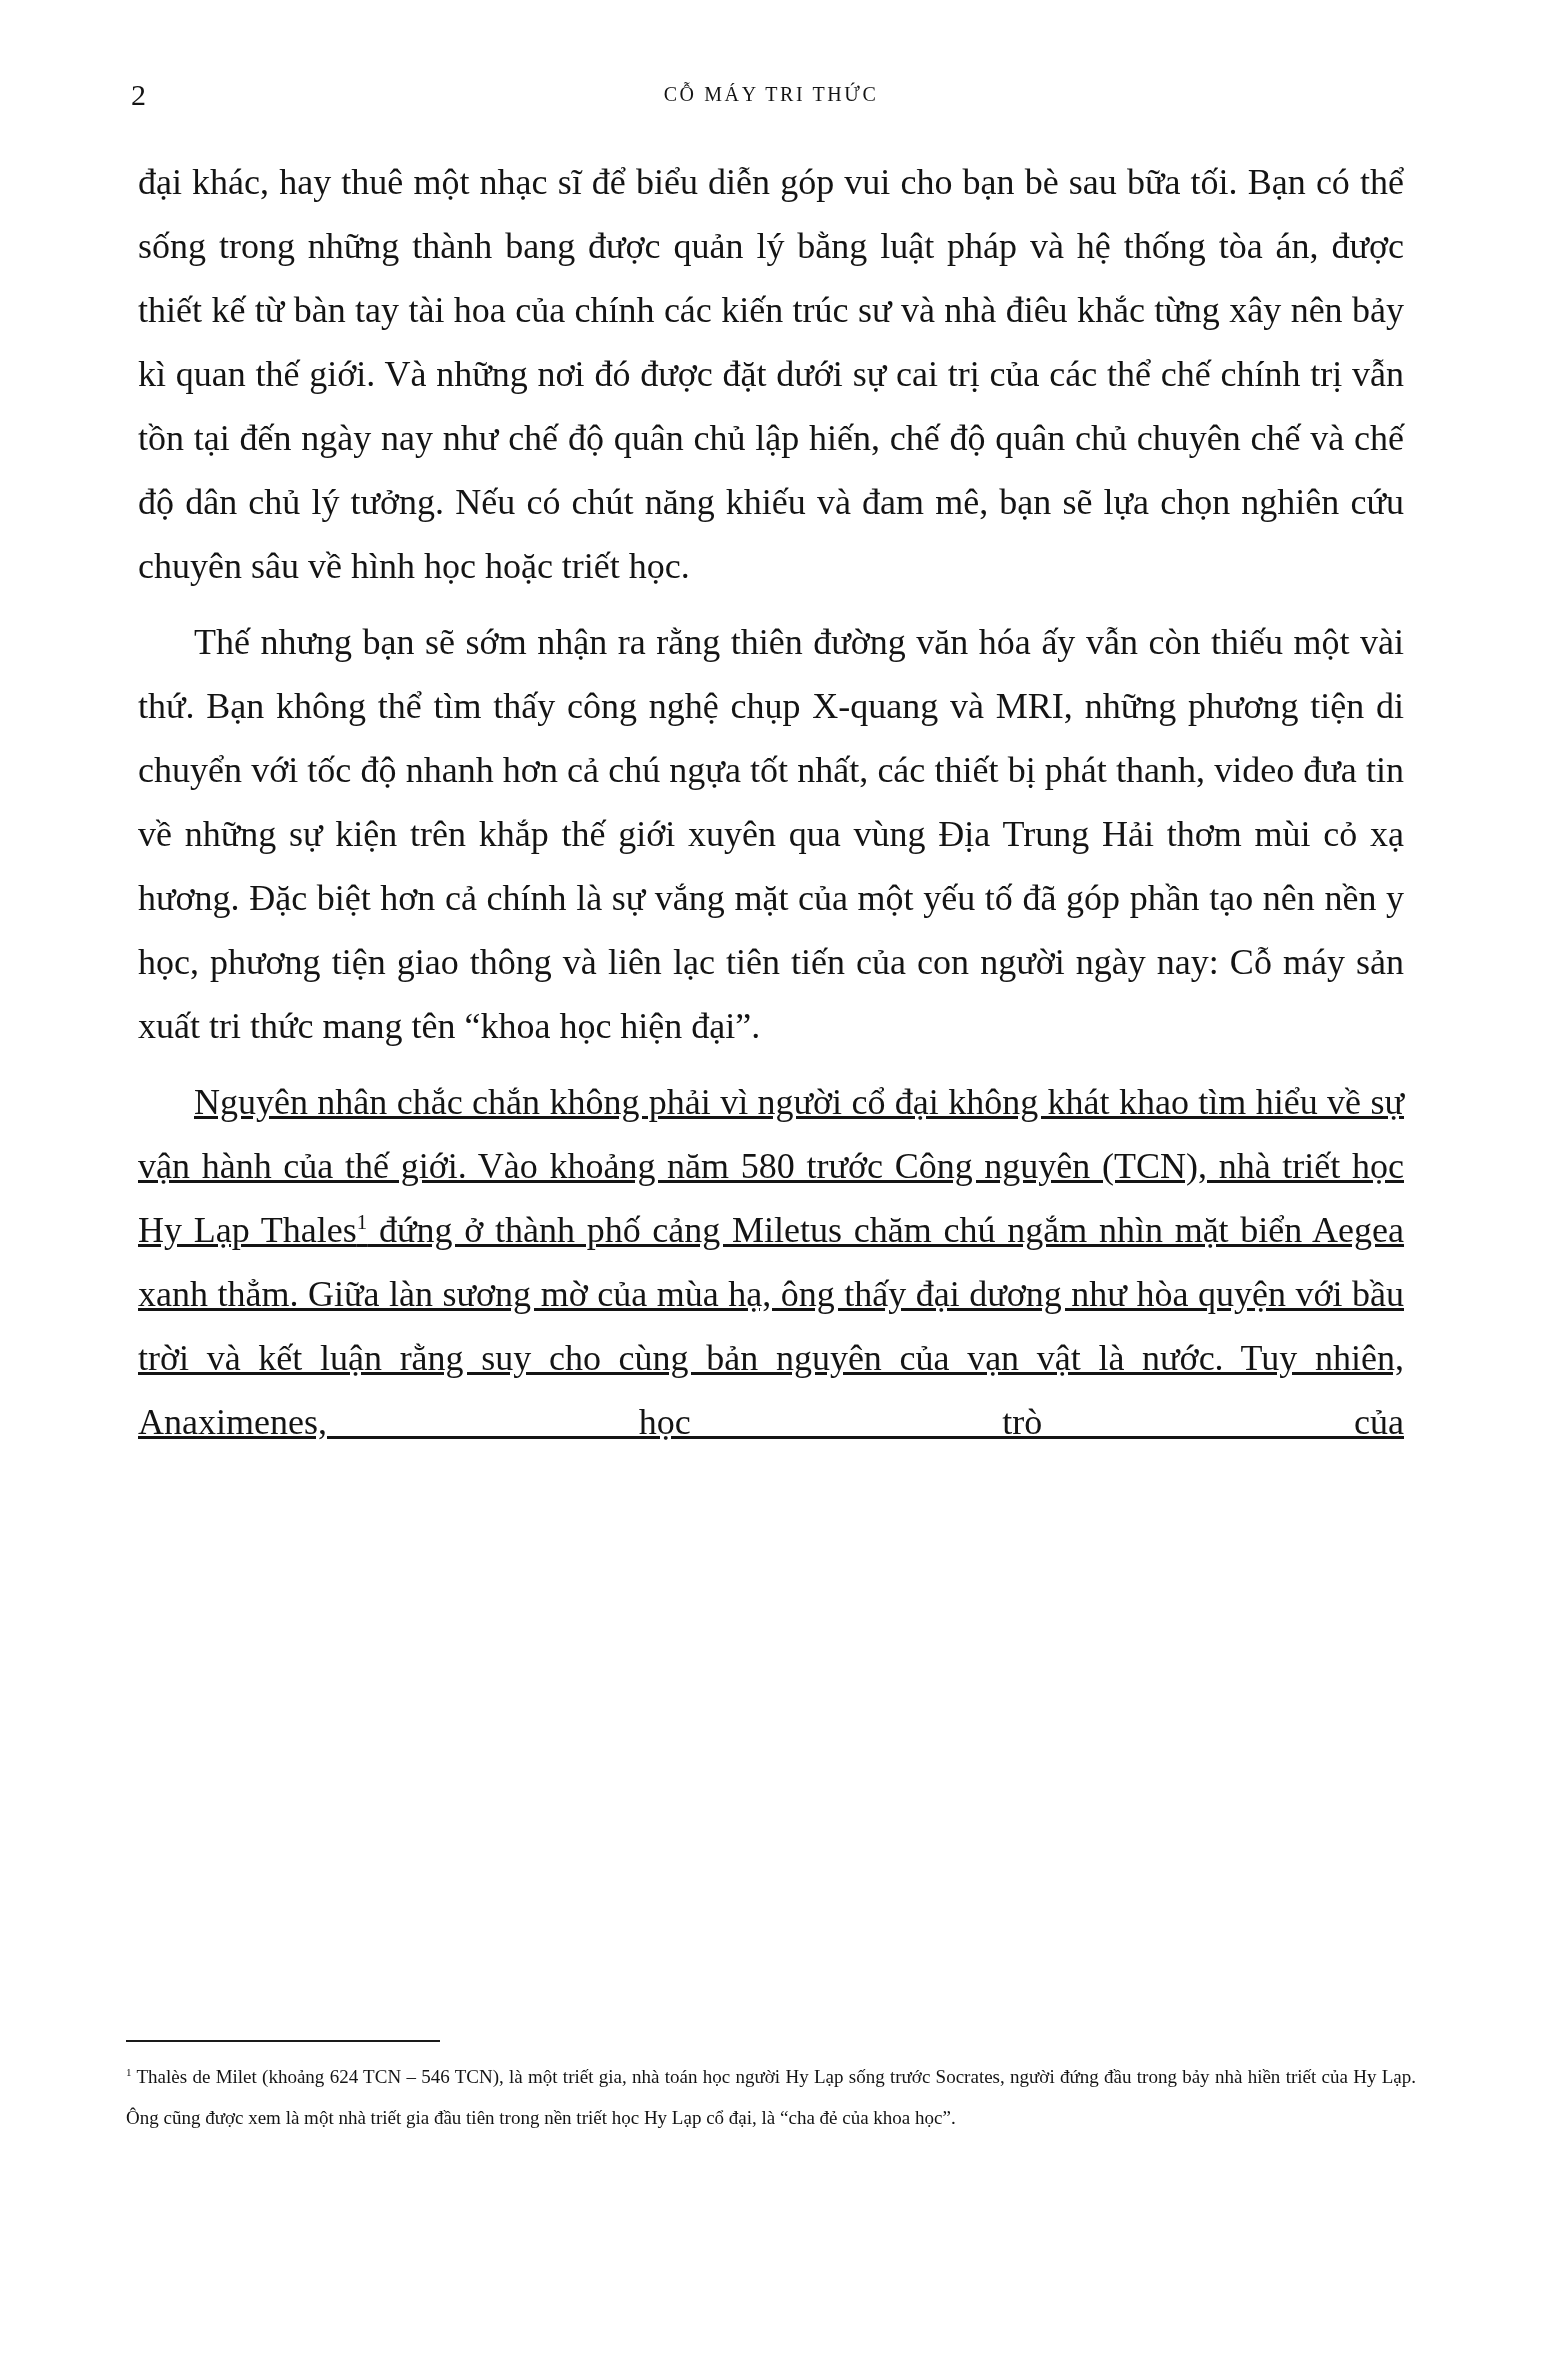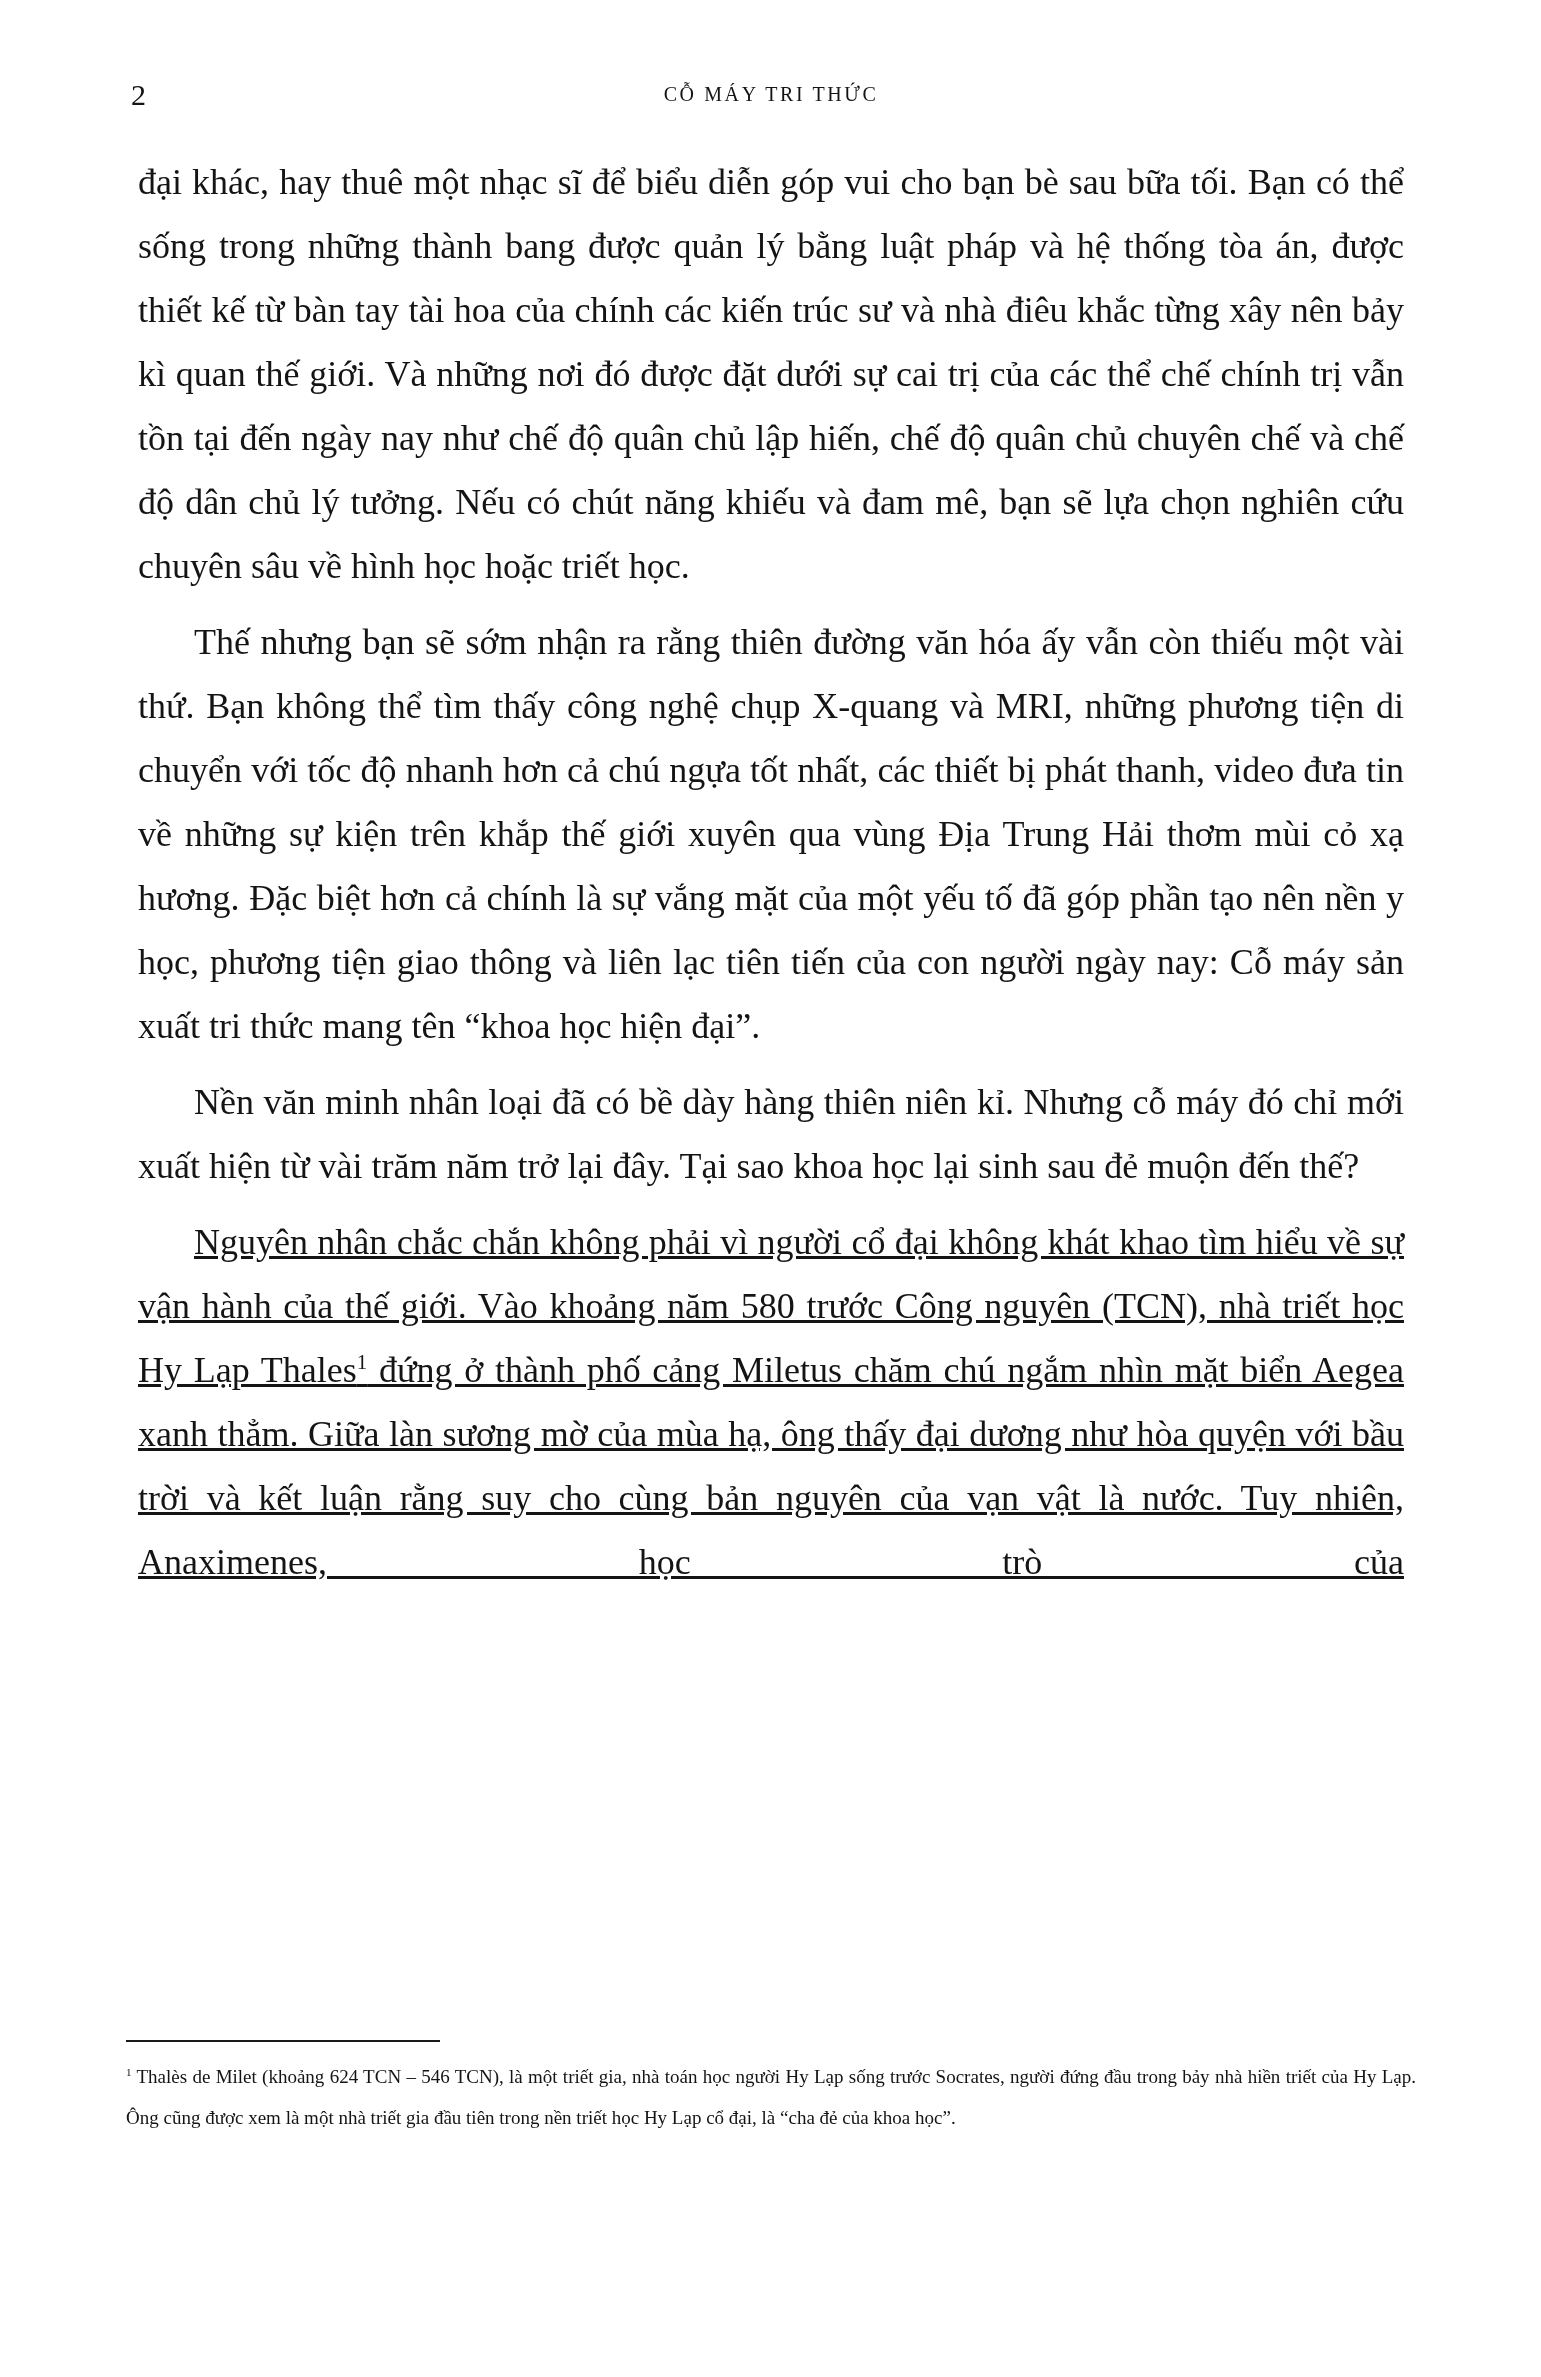--- a/index.html
+++ b/index.html
@@ -84,21 +84,20 @@
 <div class="page">
 
   <header class="page-header">
     <span class="page-number">2</span>
     <span class="running-title">CỖ MÁY TRI THỨC</span>
   </header>
 
   <main class="body-text">
     <p class="para">đại khác, hay thuê một nhạc sĩ để biểu diễn góp vui cho bạn bè sau bữa tối. Bạn có thể sống trong những thành bang được quản lý bằng luật pháp và hệ thống tòa án, được thiết kế từ bàn tay tài hoa của chính các kiến trúc sư và nhà điêu khắc từng xây nên bảy kì quan thế giới. Và những nơi đó được đặt dưới sự cai trị của các thể chế chính trị vẫn tồn tại đến ngày nay như chế độ quân chủ lập hiến, chế độ quân chủ chuyên chế và chế độ dân chủ lý tưởng. Nếu có chút năng khiếu và đam mê, bạn sẽ lựa chọn nghiên cứu chuyên sâu về hình học hoặc triết học.</p>
     <p class="para">Thế nhưng bạn sẽ sớm nhận ra rằng thiên đường văn hóa ấy vẫn còn thiếu một vài thứ. Bạn không thể tìm thấy công nghệ chụp X-quang và MRI, những phương tiện di chuyển với tốc độ nhanh hơn cả chú ngựa tốt nhất, các thiết bị phát thanh, video đưa tin về những sự kiện trên khắp thế giới xuyên qua vùng Địa Trung Hải thơm mùi cỏ xạ hương. Đặc biệt hơn cả chính là sự vắng mặt của một yếu tố đã góp phần tạo nên nền y học, phương tiện giao thông và liên lạc tiên tiến của con người ngày nay: Cỗ máy sản xuất tri thức mang tên “khoa học hiện đại”.</p>
-    <p class="para">Nền văn minh nhân loại đã có bề dày hàng thiên niên kỉ. Nhưng cỗ máy đó chỉ mới xuất hiện từ vài trăm năm trở lại đây. Tại sao khoa học lại sinh sau đẻ muộn đến thế?</p>
     <p class="para continues"><span>Nguyên nhân chắc chắn không phải vì người cổ đại không khát khao tìm hiểu về sự vận hành của thế giới. Vào khoảng năm 580 trước Công nguyên (TCN), nhà triết học Hy Lạp Thales</span><sup>1</sup><span> đứng ở thành phố cảng Miletus chăm chú ngắm nhìn mặt biển Aegea xanh thẳm. Giữa làn sương mờ của mùa hạ, ông thấy đại dương như hòa quyện với bầu trời và kết luận rằng suy cho cùng bản nguyên của vạn vật là nước. Tuy nhiên, Anaximenes, học trò của</span></p>
   </main>
 
   <footer class="footnote-area">
     <div class="footnote-rule"></div>
     <p class="footnote"><sup>1</sup><span> Thalès de Milet (khoảng 624 TCN – 546 TCN), là một triết gia, nhà toán học người Hy Lạp sống trước Socrates, người đứng đầu trong bảy nhà hiền triết của Hy Lạp. Ông cũng được xem là một nhà triết gia đầu tiên trong nền triết học Hy Lạp cổ đại, là “cha đẻ của khoa học”.</span></p>
   </footer>
 
 </div>
 

